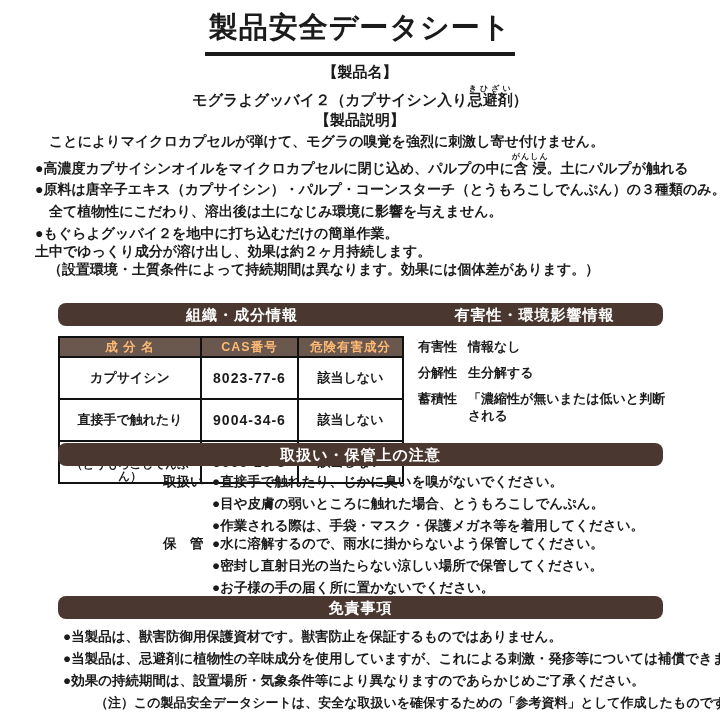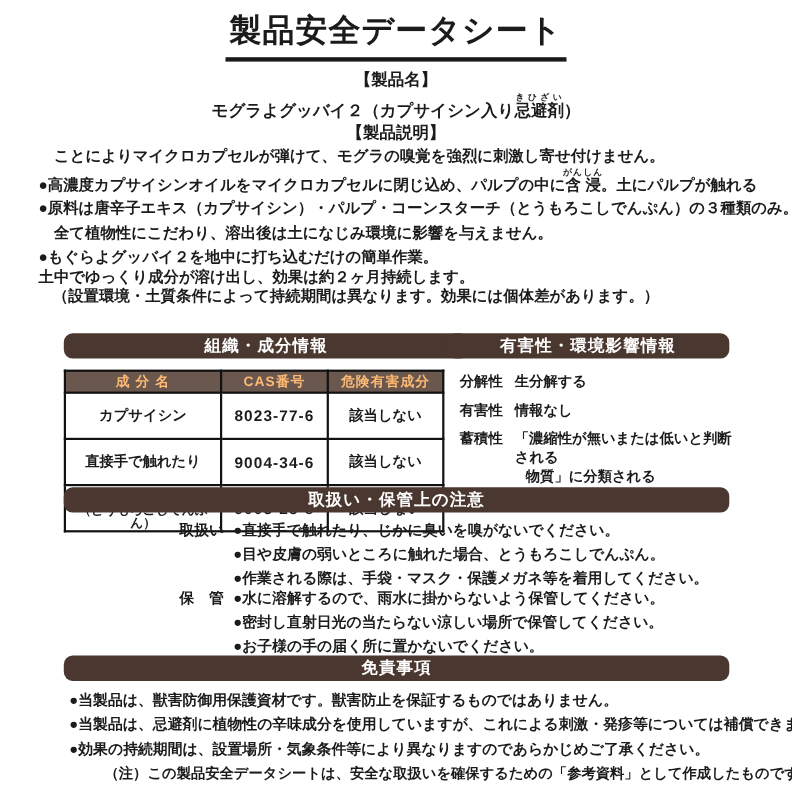--- a/index.html
+++ b/index.html
@@ -142,32 +142,31 @@
           <div class="cell-sub">（とうもろこしでんぷん）</div>
         </td>
         <td class="cas">9005-25-8</td>
         <td>該当しない</td>
       </tr>
     </tbody>
   </table>
 
   <div id="hazard-panel">
     <div class="hz-row">
+      <div class="hz-label">有害性</div>
+      <div class="hz-val">情報なし</div>
+    </div>
+    <div class="hz-row">
       <div class="hz-label">分解性</div>
       <div class="hz-val">生分解する</div>
-    </div>
-    <div class="hz-row">
-      <div class="hz-label">有害性</div>
-      <div class="hz-val">情報なし</div>
     </div>
     <div class="hz-row">
       <div class="hz-label">蓄積性</div>
       <div>
         <div class="hz-val">「濃縮性が無いまたは低いと判断される</div>
-        <div class="hz-val hz-val2">物質」に分類される</div>
       </div>
     </div>
   </div>
 
   <div id="handling-bar" class="bar">取扱い・保管上の注意</div>
 
   <div id="hd-group1" class="hd-group">
     <div class="hd-label">取扱い</div>
     <div class="hd-bullets">
       <div class="line"><span>●</span><span>直接手で触れたり、じかに臭いを嗅がないでください。</span></div>

